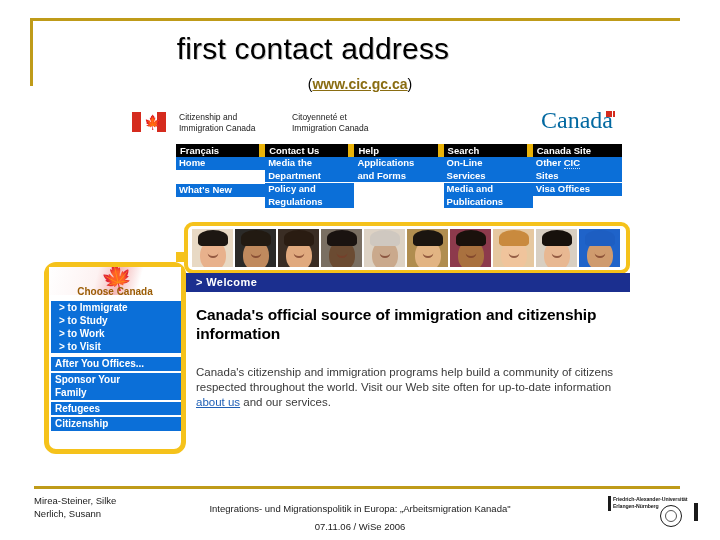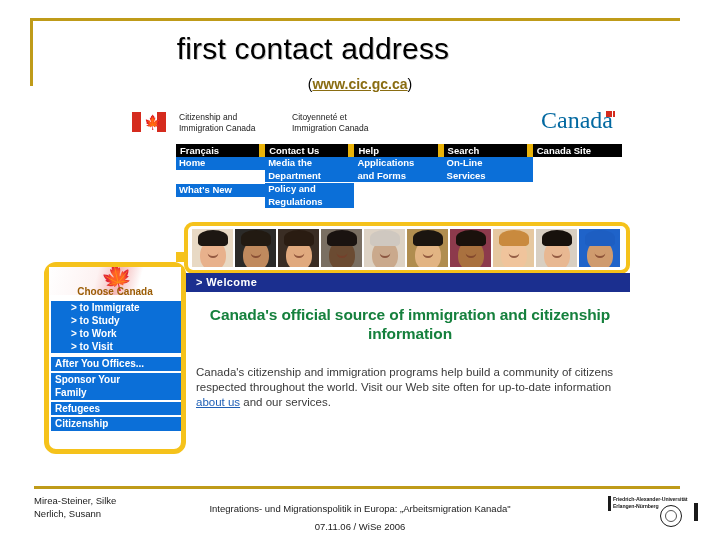--- a/index.html
+++ b/index.html
@@ -125,29 +125,28 @@
   }
   #sb-list{position:absolute;left:2px;top:34px;width:130px;}
   .sb-item{
     background:#0b6fd8;color:#fff;font-size:10px;font-weight:bold;
     line-height:13.5px;padding:0 4px;margin-bottom:2px;white-space:pre-line;
     box-sizing:border-box;
   }
   .sb-group{margin-bottom:4px;}
   .sb-sub{
     background:#0b6fd8;color:#fff;font-size:10px;font-weight:bold;
-    line-height:13px;padding:0 20px;
+    line-height:13px;padding:0 8px;
   }
 
   
   #main{position:absolute;left:196px;top:205px;width:428px;}
   #main-heading{
-    font-size:15.5px;font-weight:bold;color:#15803d;line-height:19px;
+    font-size:15.5px;font-weight:bold;color:#000000;line-height:19px;
     letter-spacing:-.1px;
-    text-align:center;
   }
   #main-body{
     margin-top:22px;font-size:11.5px;color:#3a3a3a;line-height:15px;
   }
   #main-body .lnk{color:#1f5fb5;text-decoration:underline;}
 
   
   #footer-authors{
     position:absolute;left:34px;top:495px;font-size:9.5px;color:#1a1a1a;line-height:12.5px;
   }
@@ -224,20 +223,27 @@
         <div class="nav-item">Policy and
 Regulations</div>
       </div>
       <div class="nav-col">
         <div class="nav-item">Applications
 and Forms</div>
       </div>
       <div class="nav-col">
         <div class="nav-item">On-Line
 Services</div>
+        <div class="nav-item">Media and
+Publications</div>
+      </div>
+      <div class="nav-col">
+        <div class="nav-item">Other <span class="dotted">CIC</span>
+Sites</div>
+        <div class="nav-item">Visa Offices</div>
       </div>
     </div>
   </div>
 
   <div id="banner-tab"></div>
   <div id="banner-wrap">
     <div id="faces">
         <div class="face">
           <span class="bg" style="background:#e8d9c4"></span>
           <span class="head" style="background:#e8b18c"></span>

